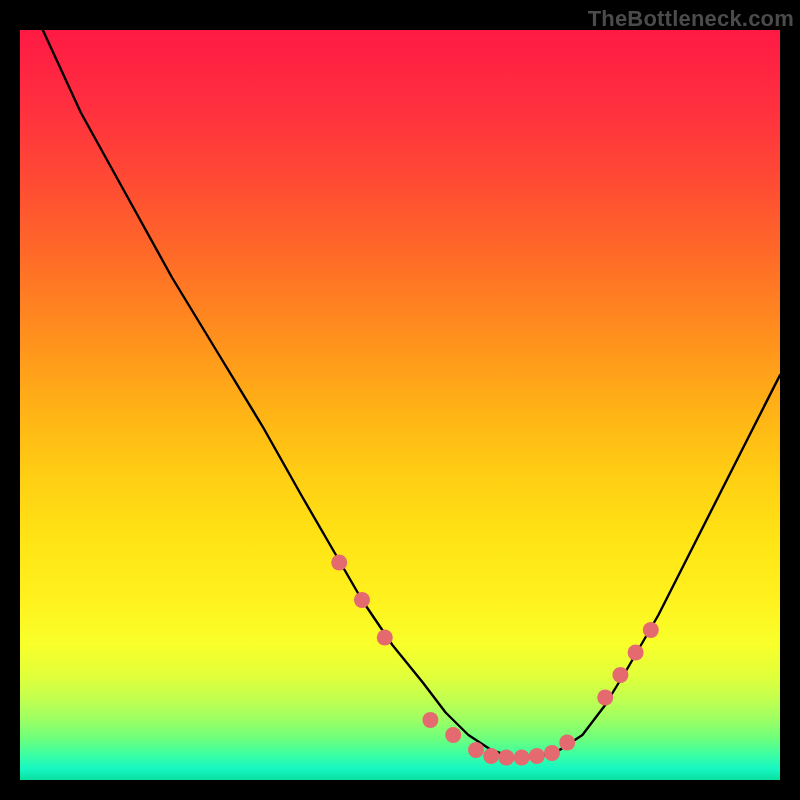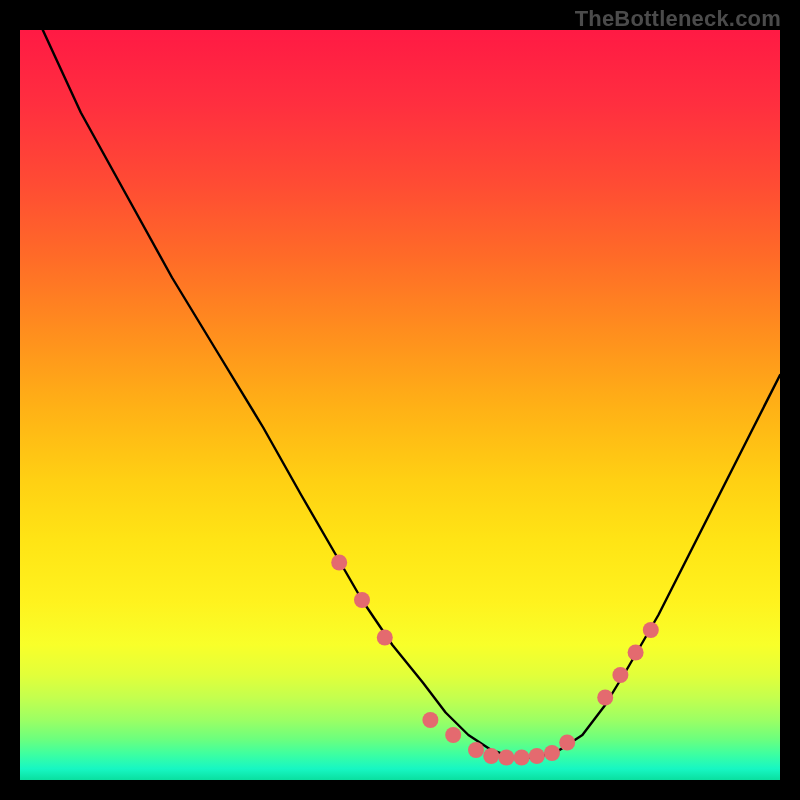--- a/index.html
+++ b/index.html
@@ -28,21 +28,21 @@
   .gradient {
     position: absolute;
     left: 0;
     top: 0;
     width: 100%;
     height: 100%;
   }
   .watermark {
     position: absolute;
     top: 6px;
-    right: 19px;
+    right: 6px;
     color: #4b4b4b;
     font-size: 22px;
     font-weight: 600;
     letter-spacing: 0.2px;
   }
   svg.curve {
     position: absolute;
     left: 0;
     top: 0;
     width: 100%;

